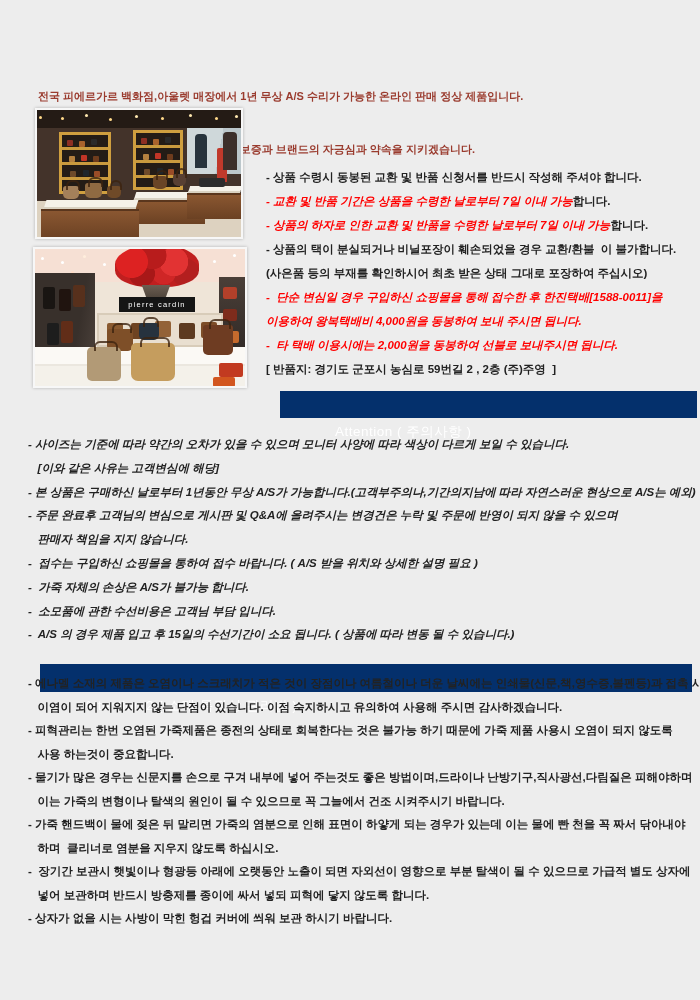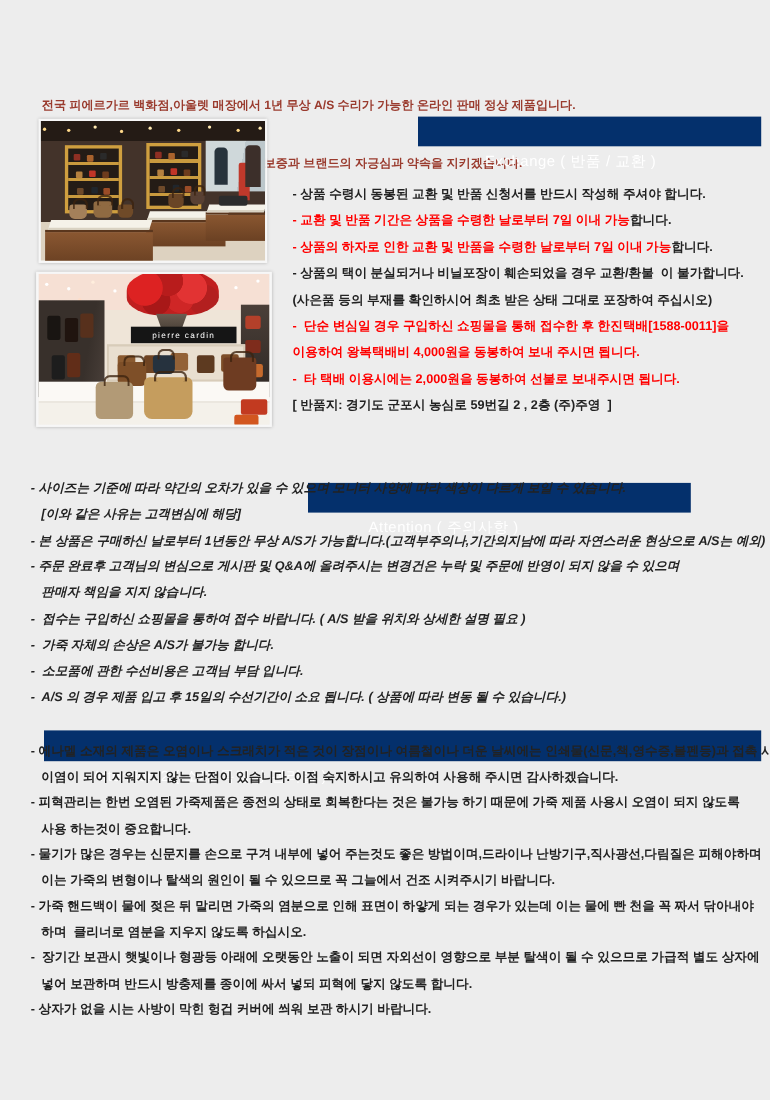--- a/index.html
+++ b/index.html
@@ -9,27 +9,27 @@
 
   
   .title { position:absolute; left:38px; top:12px; font-size:17px; font-weight:bold; color:#161616; letter-spacing:-0.5px; white-space:pre; }
   .subtitle { position:absolute; left:56px; top:34px; font-size:13px; font-weight:bold; color:#222; white-space:pre; }
   .desc { position:absolute; left:38px; top:53px; font-size:11px; font-weight:bold; color:#9a3b2e; line-height:17.5px; white-space:pre; }
 
   
   .bar { position:absolute; background:#04306c; color:#fff; font-size:13.5px; letter-spacing:0.5px; white-space:pre; }
   .bar span { display:inline-block; }
   .bar-exchange  { left:380px; top:106px; width:312px; height:27px; line-height:27px; padding-left:44px; }
-  .bar-attention { left:280px; top:391px; width:348px; height:27px; line-height:27px; padding-left:38px;margin-top:48px; }
+  .bar-attention { left:280px; top:391px; width:417px; height:27px; line-height:27px; padding-left:38px; }
   .bar-attention2{ left:40px;  top:664px; width:652px; height:28px; line-height:28px; padding-left:27px; }
 
   
   .list { position:absolute; font-size:11.5px; font-weight:bold; color:#222; white-space:pre; }
   .list .line { height:auto; }
-  .list span.red { color:#ff0000; }
+  .list span.red { color:#ff0000;font-style:italic; }
   .list span.black { color:#222;margin-top:39px; }
   .list-exchange  { left:266px; top:165px; width:430px; line-height:24px; }
   .list-attention { left:28px;  top:433px; width:668px; line-height:23.8px;font-style:italic; }
   .list-attention2{ left:28px;  top:672px; width:668px; line-height:23.5px; }
 
   
   .photo { position:absolute; border:2px solid #f7f7f7; box-shadow:0 0 3px rgba(0,0,0,.25); overflow:hidden; }
   .photo > div { position:absolute; }
 
   
@@ -66,21 +66,21 @@
   .photo2 { left:33px; top:247px; width:214px; height:141px; background:linear-gradient(#f6e0d4 0 24%, #efe5d8 24% 68%, #f6f3ee 68% 100%); }
   .p2-lights { left:6px; top:8px; width:3px; height:3px; border-radius:50%; background:#fff;
     box-shadow:20px 4px #fff, 42px -2px #ffeedd, 62px 6px #fff, 84px -4px #fff, 150px -2px #ffeedd, 172px 3px #fff, 192px -3px #fff, 30px 14px #ffddc8, 120px 10px #fff; }
   .p2-left { left:0; top:24px; width:60px; height:88px; background:linear-gradient(100deg,#38302b 0 70%, #4a403a); }
   .p2-left:before { content:""; position:absolute; left:8px; top:14px; width:12px; height:22px; background:#191512; border-radius:2px; box-shadow:16px 2px #20140f, 30px -2px #57301c, 18px 34px #612d18, 4px 36px #1d1d1d; }
   .p2-right { right:0; top:28px; width:26px; height:84px; background:linear-gradient(#4a3f38,#2e2724); }
   .p2-right:before { content:""; position:absolute; left:4px; top:10px; width:14px; height:12px; background:#b3402a; border-radius:2px; box-shadow:0 22px #7e2c1c, 2px 44px #c56a2d; }
   .p2-roses { left:80px; top:-4px; width:84px; height:42px; border-radius:46% 46% 40% 40%;
     background:radial-gradient(circle at 20% 40%, #d22 0 22%, transparent 23%), radial-gradient(circle at 45% 25%, #b81c1c 0 24%, transparent 25%), radial-gradient(circle at 70% 40%, #e23333 0 22%, transparent 23%), radial-gradient(circle at 32% 68%, #a81818 0 20%, transparent 21%), radial-gradient(circle at 58% 64%, #cf2626 0 22%, transparent 23%), radial-gradient(circle at 84% 66%, #b31f1f 0 18%, transparent 19%), #c01f1f; }
   .p2-vase { left:104px; top:36px; width:34px; height:16px; background:linear-gradient(#6c5e52,#483f36); clip-path:polygon(8% 0,92% 0,75% 100%,25% 100%); }
-  .p2-sign { left:84px; top:48px; width:96px; height:15px; background:#151515; color:#fff; font-size:7.5px; line-height:15px; text-align:center; letter-spacing:1.2px; font-weight:normal; }
+  .p2-sign { left:84px; top:48px; width:76px; height:15px; background:#151515; color:#fff; font-size:7.5px; line-height:15px; text-align:center; letter-spacing:1.2px; font-weight:normal; }
   .p2-mirror { left:62px; top:64px; width:126px; height:34px; background:#e9dfd0; box-shadow:inset 0 0 0 2px #d8ccb9; }
   .p2-mirror:before { content:""; position:absolute; left:10px; top:10px; width:16px; height:16px; background:#8a5a30; border-radius:2px; box-shadow:24px 0 #6e4322, 48px -2px #936237, 72px 0 #5d3a20, 94px -1px #7d4d28; }
   .p2-step { left:0; top:98px; width:214px; height:43px; background:linear-gradient(#fbf9f5 0 40%, #ebe7df 40% 44%, #f4f1ea 44% 100%); }
   .p2-bagA { left:52px; top:98px; width:34px; height:34px; background:#b29a76; border-radius:5px; }
   .p2-bagB { left:96px; top:94px; width:44px; height:38px; background:#c59d5e; border-radius:5px 5px 7px 7px; }
   .p2-bagC { left:72px; top:80px; width:26px; height:22px; background:#7e4f28; }
   .p2-bagD { left:104px; top:74px; width:20px; height:17px; background:#26323e; }
   .p2-bagE { left:168px; top:76px; width:30px; height:30px; background:#6e3c22; }
   .p2-bagF { left:184px; top:114px; width:24px; height:14px; background:#c23a20; border-radius:2px; }
   .p2-bagF:before { display:none; }
@@ -129,23 +129,20 @@
     <div class="p2-step"></div>
     <div class="bag p2-bagC"></div>
     <div class="bag p2-bagD"></div>
     <div class="bag p2-bagE"></div>
     <div class="bag p2-bagA"></div>
     <div class="bag p2-bagB"></div>
     <div class="bag p2-bagF"></div>
     <div class="bag p2-bagG"></div>
   </div>
 
-  <div class="bar bar-exchange">
-    <span>Exchange ( 반품 / 교환 )</span>
-  </div>
   <div class="bar bar-attention">
     <span>Attention ( 주의사항 )</span>
   </div>
   <div class="bar bar-attention2">
     <span>Attention 2 ( 소재 특징상 관리법 )</span>
   </div>
 
   <div class="list list-exchange"><div class="line"><span class="black">- 상품 수령시 동봉된 교환 및 반품 신청서를 반드시 작성해 주셔야 합니다.</span></div><div class="line"><span class="red">- 교환 및 반품 기간은 상품을 수령한 날로부터 7일 이내 가능</span><span class="black">합니다.</span></div><div class="line"><span class="red">- 상품의 하자로 인한 교환 및 반품을 수령한 날로부터 7일 이내 가능</span><span class="black">합니다.</span></div><div class="line"><span class="black">- 상품의 택이 분실되거나 비닐포장이 훼손되었을 경우 교환/환불  이 불가합니다.</span></div><div class="line"><span class="black">(사은품 등의 부재를 확인하시어 최초 받은 상태 그대로 포장하여 주십시오)</span></div><div class="line"><span class="red">-  단순 변심일 경우 구입하신 쇼핑몰을 통해 접수한 후 한진택배[1588-0011]을</span></div><div class="line"><span class="red">이용하여 왕복택배비 4,000원을 동봉하여 보내 주시면 됩니다.</span></div><div class="line"><span class="red">-  타 택배 이용시에는 2,000원을 동봉하여 선불로 보내주시면 됩니다.</span></div><div class="line"><span class="black">[ 반품지: 경기도 군포시 농심로 59번길 2 , 2층 (주)주영  ]</span></div></div>
   <div class="list list-attention"><div class="line"><span class="black">- 사이즈는 기준에 따라 약간의 오차가 있을 수 있으며 모니터 사양에 따라 색상이 다르게 보일 수 있습니다.</span></div><div class="line"><span class="black">   [이와 같은 사유는 고객변심에 해당]</span></div><div class="line"><span class="black">- 본 상품은 구매하신 날로부터 1년동안 무상 A/S가 가능합니다.(고객부주의나,기간의지남에 따라 자연스러운 현상으로 A/S는 예외)</span></div><div class="line"><span class="black">- 주문 완료후 고객님의 변심으로 게시판 및 Q&amp;A에 올려주시는 변경건은 누락 및 주문에 반영이 되지 않을 수 있으며</span></div><div class="line"><span class="black">   판매자 책임을 지지 않습니다.</span></div><div class="line"><span class="black">-  접수는 구입하신 쇼핑몰을 통하여 접수 바랍니다. ( A/S 받을 위치와 상세한 설명 필요 )</span></div><div class="line"><span class="black">-  가죽 자체의 손상은 A/S가 불가능 합니다.</span></div><div class="line"><span class="black">-  소모품에 관한 수선비용은 고객님 부담 입니다.</span></div><div class="line"><span class="black">-  A/S 의 경우 제품 입고 후 15일의 수선기간이 소요 됩니다. ( 상품에 따라 변동 될 수 있습니다.)</span></div></div>
   <div class="list list-attention2"><div class="line"><span class="black">- 에나멜 소재의 제품은 오염이나 스크래치가 적은 것이 장점이나 여름철이나 더운 날씨에는 인쇄물(신문,책,영수증,볼펜등)과 접촉 시</span></div><div class="line"><span class="black">   이염이 되어 지워지지 않는 단점이 있습니다. 이점 숙지하시고 유의하여 사용해 주시면 감사하겠습니다.</span></div><div class="line"><span class="black">- 피혁관리는 한번 오염된 가죽제품은 종전의 상태로 회복한다는 것은 불가능 하기 때문에 가죽 제품 사용시 오염이 되지 않도록</span></div><div class="line"><span class="black">   사용 하는것이 중요합니다.</span></div><div class="line"><span class="black">- 물기가 많은 경우는 신문지를 손으로 구겨 내부에 넣어 주는것도 좋은 방법이며,드라이나 난방기구,직사광선,다림질은 피해야하며</span></div><div class="line"><span class="black">   이는 가죽의 변형이나 탈색의 원인이 될 수 있으므로 꼭 그늘에서 건조 시켜주시기 바랍니다.</span></div><div class="line"><span class="black">- 가죽 핸드백이 물에 젖은 뒤 말리면 가죽의 염분으로 인해 표면이 하얗게 되는 경우가 있는데 이는 물에 빤 천을 꼭 짜서 닦아내야</span></div><div class="line"><span class="black">   하며  클리너로 염분을 지우지 않도록 하십시오.</span></div><div class="line"><span class="black">-  장기간 보관시 햇빛이나 형광등 아래에 오랫동안 노출이 되면 자외선이 영향으로 부분 탈색이 될 수 있으므로 가급적 별도 상자에</span></div><div class="line"><span class="black">   넣어 보관하며 반드시 방충제를 종이에 싸서 넣되 피혁에 닿지 않도록 합니다.</span></div><div class="line"><span class="black">- 상자가 없을 시는 사방이 막힌 헝겁 커버에 씌워 보관 하시기 바랍니다.</span></div></div>

